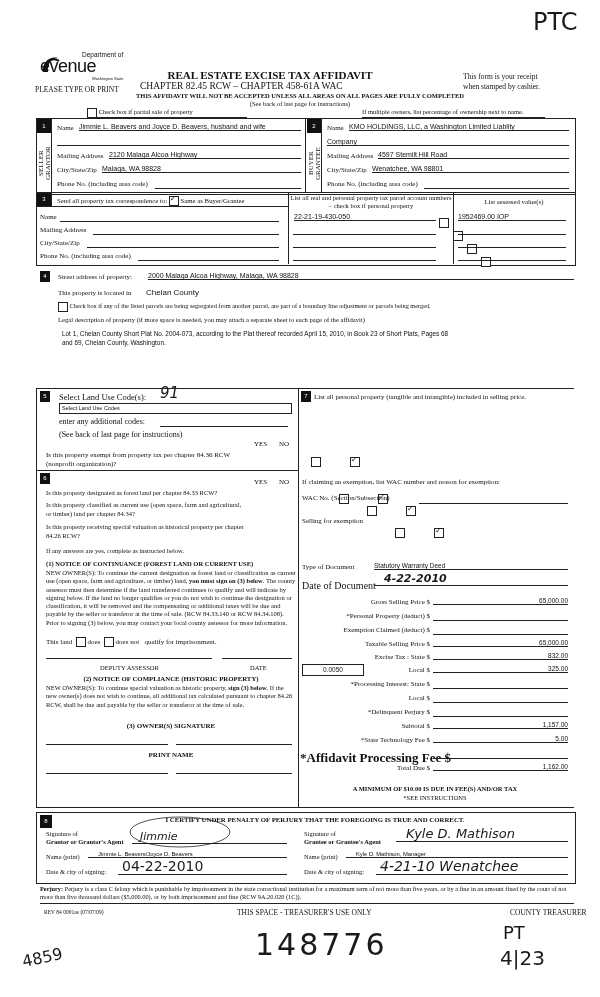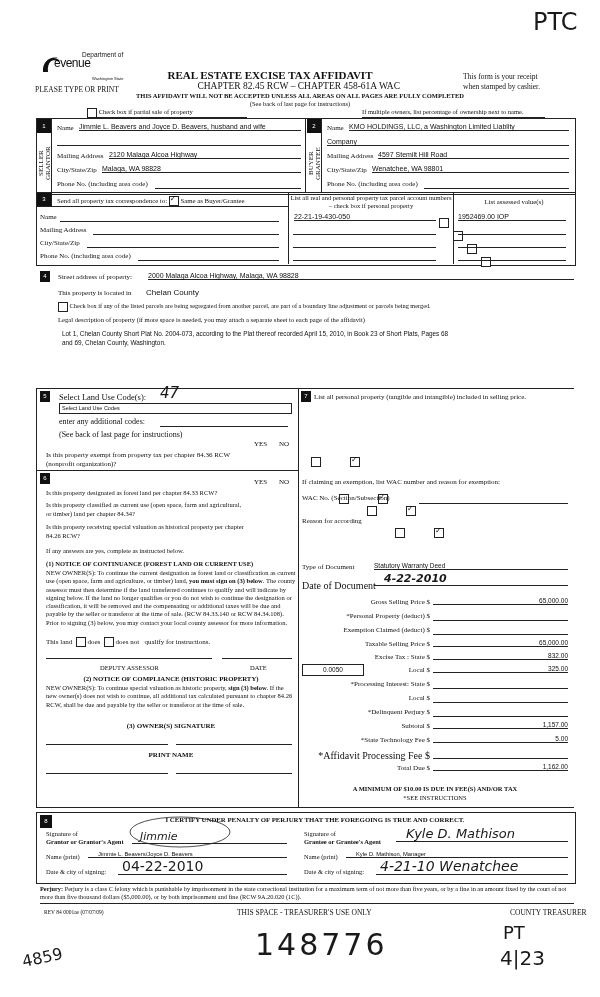--- a/index.html
+++ b/index.html
@@ -27,26 +27,26 @@
 
 <div class="abs hand" style="left:533px;top:8px;font-size:24px;font-style:normal;">PTC</div>
 
 
 <div class="abs" style="left:40px;top:50px;width:85px;height:34px;">
   <svg width="20" height="22" style="position:absolute;left:0;top:4px;">
     <path d="M3 18 C2 8 10 2 18 4 C12 4 7 9 8 18 Z" fill="#111"></path>
     <path d="M6 10 C9 5 15 4 19 7" stroke="#111" stroke-width="2" fill="none"></path>
   </svg>
   <span class="abs sans" style="left:42px;top:1px;font-size:6.5px;">Department of</span>
-  <span class="abs sans" style="left:14px;top:6px;font-size:12px;letter-spacing:-0.5px;">evenue</span>
+  <span class="abs sans" style="left:0;top:6px;font-size:18px;letter-spacing:-0.5px;">evenue</span>
   <span class="abs sans" style="left:52px;top:26px;font-size:4px;">Washington State</span>
 </div>
 <div class="abs lbl" style="left:35px;top:85px;font-size:7.5px;">PLEASE TYPE OR PRINT</div>
 <div class="abs" style="left:140px;top:69px;width:260px;text-align:center;font-size:11px;font-weight:bold;">REAL ESTATE EXCISE TAX AFFIDAVIT</div>
-<div class="abs" style="left:140px;top:81px;width:260px;text-align:right;font-size:9.5px;">CHAPTER 82.45 RCW – CHAPTER 458-61A WAC</div>
+<div class="abs" style="left:140px;top:81px;width:260px;text-align:left;font-size:9.5px;">CHAPTER 82.45 RCW – CHAPTER 458-61A WAC</div>
 <div class="abs lbl" style="left:463px;top:72px;font-size:7.5px;">This form is your receipt</div>
 <div class="abs lbl" style="left:463px;top:82px;font-size:7.5px;">when stamped by cashier.</div>
 <div class="abs" style="left:40px;top:92px;width:520px;text-align:center;font-size:6.5px;font-weight:bold;">THIS AFFIDAVIT WILL NOT BE ACCEPTED UNLESS ALL AREAS ON ALL PAGES ARE FULLY COMPLETED</div>
 <div class="abs" style="left:40px;top:100px;width:520px;text-align:center;font-size:6.5px;">(See back of last page for instructions)</div>
 <div class="abs lbl" style="left:87px;top:108px;font-size:6.5px;">
   <span class="cb"></span>
   <span>Check box if partial sale of property</span>
 </div>
 <div class="line" style="left:87px;top:117px;width:160px;"></div>
 <div class="abs lbl" style="left:362px;top:108px;font-size:6.5px;">If multiple owners, list percentage of ownership next to name.</div>
@@ -142,21 +142,21 @@
 
 
 <div class="abs" style="left:36px;top:388px;width:538px;height:1px;background:#222;"></div>
 <div class="abs" style="left:298px;top:388px;width:1px;height:420px;background:#222;"></div>
 <div class="abs" style="left:36px;top:388px;width:1px;height:420px;background:#222;"></div>
 <div class="abs" style="left:36px;top:807px;width:538px;height:1px;background:#222;"></div>
 
 
 <div class="secnum" style="left:40px;top:391px;width:10px;height:11px;line-height:11px;">5</div>
 <div class="abs lbl" style="left:59px;top:392px;font-size:8.5px;">Select Land Use Code(s):</div>
-<div class="abs hand" style="left:160px;top:384px;font-size:15px;">47</div>
+<div class="abs hand" style="left:160px;top:384px;font-size:15px;">91</div>
 <div class="abs sans" style="left:59px;top:403px;width:229px;height:9px;border:1px solid #222;font-size:5.5px;line-height:9px;padding-left:2px;">Select Land Use Codes</div>
 <div class="abs lbl" style="left:59px;top:417px;font-size:8px;">enter any additional codes:</div>
 <div class="line" style="left:160px;top:426px;width:128px;"></div>
 <div class="abs lbl" style="left:59px;top:430px;font-size:8px;">(See back of last page for instructions)</div>
 <div class="abs lbl" style="left:254px;top:440px;">YES</div>
 <div class="abs lbl" style="left:279px;top:440px;">NO</div>
 <div class="abs para" style="left:46px;top:451px;width:190px;">Is this property exempt from property tax per chapter 84.36 RCW (nonprofit organization)?</div>
 <span class="cb abs" style="left:255px;top:452px;"></span>
 <span class="cb abs checked" style="left:280px;top:452px;"></span>
 <div class="abs" style="left:37px;top:470px;width:261px;height:1px;background:#222;"></div>
@@ -182,21 +182,21 @@
 <div class="abs" style="left:46px;top:560px;font-size:6.5px;font-weight:bold;white-space:nowrap;">(1) NOTICE OF CONTINUANCE (FOREST LAND OR CURRENT USE)</div>
 <div class="abs para" style="left:46px;top:569px;width:250px;font-size:6.5px;line-height:8.3px;">
   <span>NEW OWNER(S): To continue the current designation as forest land or classification as current use (open space, farm and agriculture, or timber) land, </span><b>you must sign on (3) below</b><span>. The county assessor must then determine if the land transferred continues to qualify and will indicate by signing below. If the land no longer qualifies or you do not wish to continue the designation or classification, it will be removed and the compensating or additional taxes will be due and payable by the seller or transferor at the time of sale. (RCW 84.33.140 or RCW 84.34.108). Prior to signing (3) below, you may contact your local county assessor for more information.</span>
 </div>
 <div class="abs lbl" style="left:46px;top:637px;font-size:7px;">
   <span>This land</span>&nbsp;
   <span class="cb"></span>
   <span>does</span>&nbsp;
   <span class="cb"></span>
   <span>does not</span>&nbsp;&nbsp;
-  <span>qualify for instructions.</span>
+  <span>qualify for imprisonment.</span>
 </div>
 <div class="line" style="left:46px;top:658px;width:166px;"></div>
 <div class="line" style="left:222px;top:658px;width:70px;"></div>
 <div class="abs lbl" style="left:100px;top:664px;font-size:6.5px;">DEPUTY ASSESSOR</div>
 <div class="abs lbl" style="left:250px;top:664px;font-size:6.5px;">DATE</div>
 <div class="abs" style="left:46px;top:675px;width:250px;text-align:center;font-size:6.8px;font-weight:bold;">(2) NOTICE OF COMPLIANCE (HISTORIC PROPERTY)</div>
 <div class="abs para" style="left:46px;top:684px;width:250px;font-size:6.5px;line-height:8.3px;">
   <span>NEW OWNER(S): To continue special valuation as historic property, </span><b>sign (3) below</b><span>. If the new owner(s) does not wish to continue, all additional tax calculated pursuant to chapter 84.26 RCW, shall be due and payable by the seller or transferor at the time of sale.</span>
 </div>
 <div class="abs" style="left:46px;top:722px;width:250px;text-align:center;font-size:7px;font-weight:bold;">(3) OWNER(S) SIGNATURE</div>
@@ -205,21 +205,21 @@
 <div class="abs" style="left:46px;top:751px;width:250px;text-align:center;font-size:7px;font-weight:bold;">PRINT NAME</div>
 <div class="line" style="left:46px;top:773px;width:122px;"></div>
 <div class="line" style="left:176px;top:773px;width:116px;"></div>
 
 
 <div class="secnum" style="left:301px;top:391px;width:10px;height:11px;line-height:11px;">7</div>
 <div class="abs para" style="left:314px;top:392px;width:245px;font-size:7px;line-height:11px;">List all  personal property (tangible and intangible) included in selling price.</div>
 <div class="abs lbl" style="left:302px;top:478px;font-size:7px;">If claiming an exemption, list WAC number and reason for exemption:</div>
 <div class="abs lbl" style="left:302px;top:494px;font-size:7px;">WAC No. (Section/Subsection)</div>
 <div class="line" style="left:419px;top:503px;width:149px;"></div>
-<div class="abs lbl" style="left:302px;top:517px;font-size:7px;">Reason for according</div>
+<div class="abs lbl" style="left:302px;top:517px;font-size:7px;">Selling for exemption</div>
 <div class="abs lbl" style="left:302px;top:563px;font-size:7px;">Type of Document</div>
 <div class="abs val ul" style="left:374px;top:562px;width:194px;font-size:6.5px;">Statutory Warranty Deed</div>
 <div class="abs lbl" style="left:302px;top:580px;font-size:10px;">Date of Document</div>
 <div class="abs hand ul" style="left:374px;top:572px;width:194px;font-size:11px;padding-left:10px;box-sizing:border-box;font-weight:bold;">4-22-2010</div>
 
 
 <div>
   <div class="abs lbl right" style="left:300px;top:598px;width:130px;font-size:7px;"><span>Gross Selling Price</span> <span>$</span></div>
   <div class="abs val right ul" style="left:433px;top:597px;width:135px;font-size:6.5px;">65,000.00</div>
 
@@ -247,21 +247,21 @@
 
   <div class="abs lbl right" style="left:300px;top:708px;width:130px;font-size:7px;"><span>*Delinquent Perjury</span> <span>$</span></div>
   <div class="abs ul" style="left:433px;top:707px;width:135px;height:9px;"></div>
 
   <div class="abs lbl right" style="left:300px;top:722px;width:130px;font-size:7px;"><span>Subtotal</span> <span>$</span></div>
   <div class="abs val right ul" style="left:433px;top:721px;width:135px;font-size:6.5px;">1,157.00</div>
 
   <div class="abs lbl right" style="left:300px;top:736px;width:130px;font-size:7px;"><span>*State Technology Fee</span> <span>$</span></div>
   <div class="abs val right ul" style="left:433px;top:735px;width:135px;font-size:6.5px;">5.00</div>
 
-  <div class="abs lbl right" style="left:300px;top:750px;width:130px;font-size:10px;"><span>*Affidavit Processing Fee</span> <span>$</span></div>
+  <div class="abs lbl right" style="left:300px;top:750px;width:130px;font-size:13px;font-weight:bold;"><span>*Affidavit Processing Fee</span> <span>$</span></div>
   <div class="abs ul" style="left:433px;top:749px;width:135px;height:9px;"></div>
 
   <div class="abs lbl right" style="left:300px;top:764px;width:130px;font-size:7px;"><span>Total Due</span> <span>$</span></div>
   <div class="abs val right ul" style="left:433px;top:763px;width:135px;font-size:6.5px;">1,162.00</div>
 </div>
 <div class="abs" style="left:300px;top:785px;width:270px;text-align:center;font-size:6.5px;font-weight:bold;">A MINIMUM OF $10.00 IS DUE IN FEE(S) AND/OR TAX</div>
 <div class="abs" style="left:300px;top:794px;width:270px;text-align:center;font-size:6.5px;">*SEE INSTRUCTIONS</div>
 
 
 <div class="box" style="left:36px;top:812px;width:538px;height:70px;"></div>

